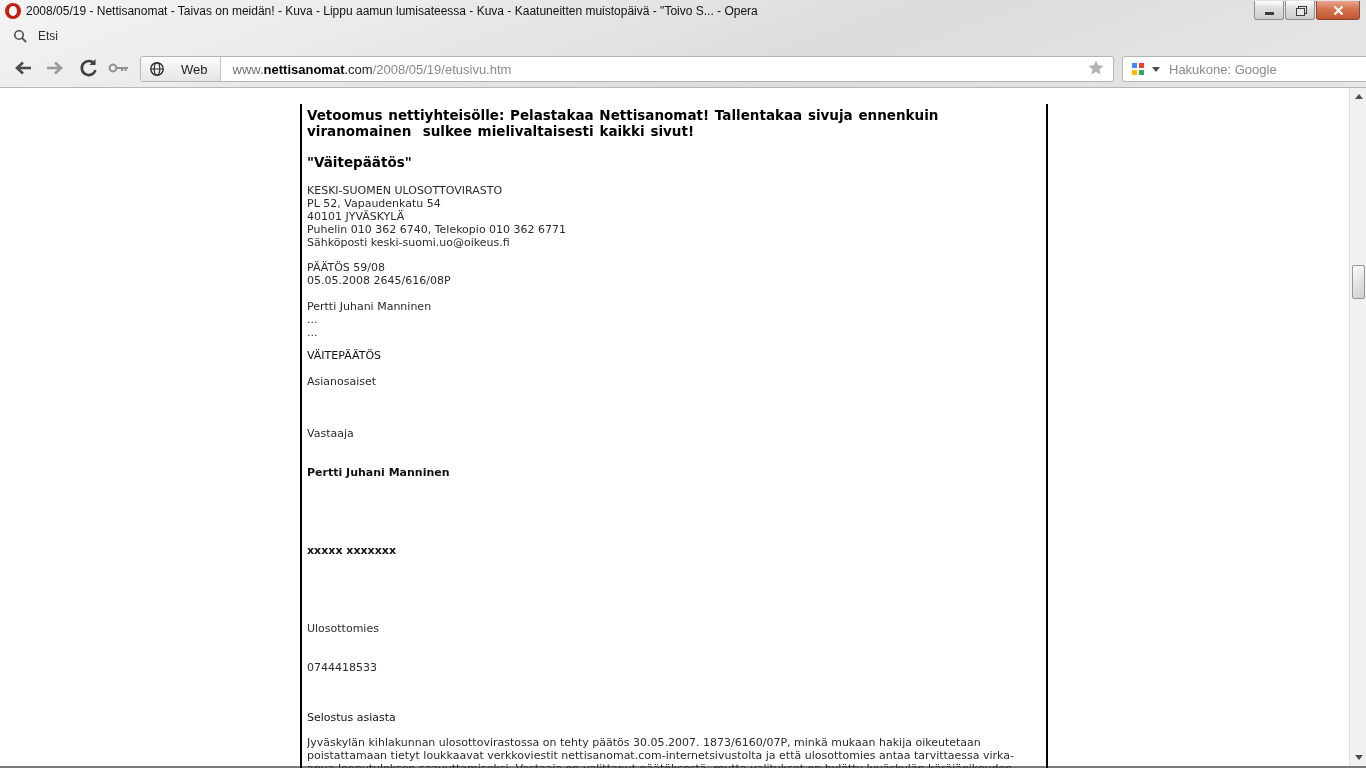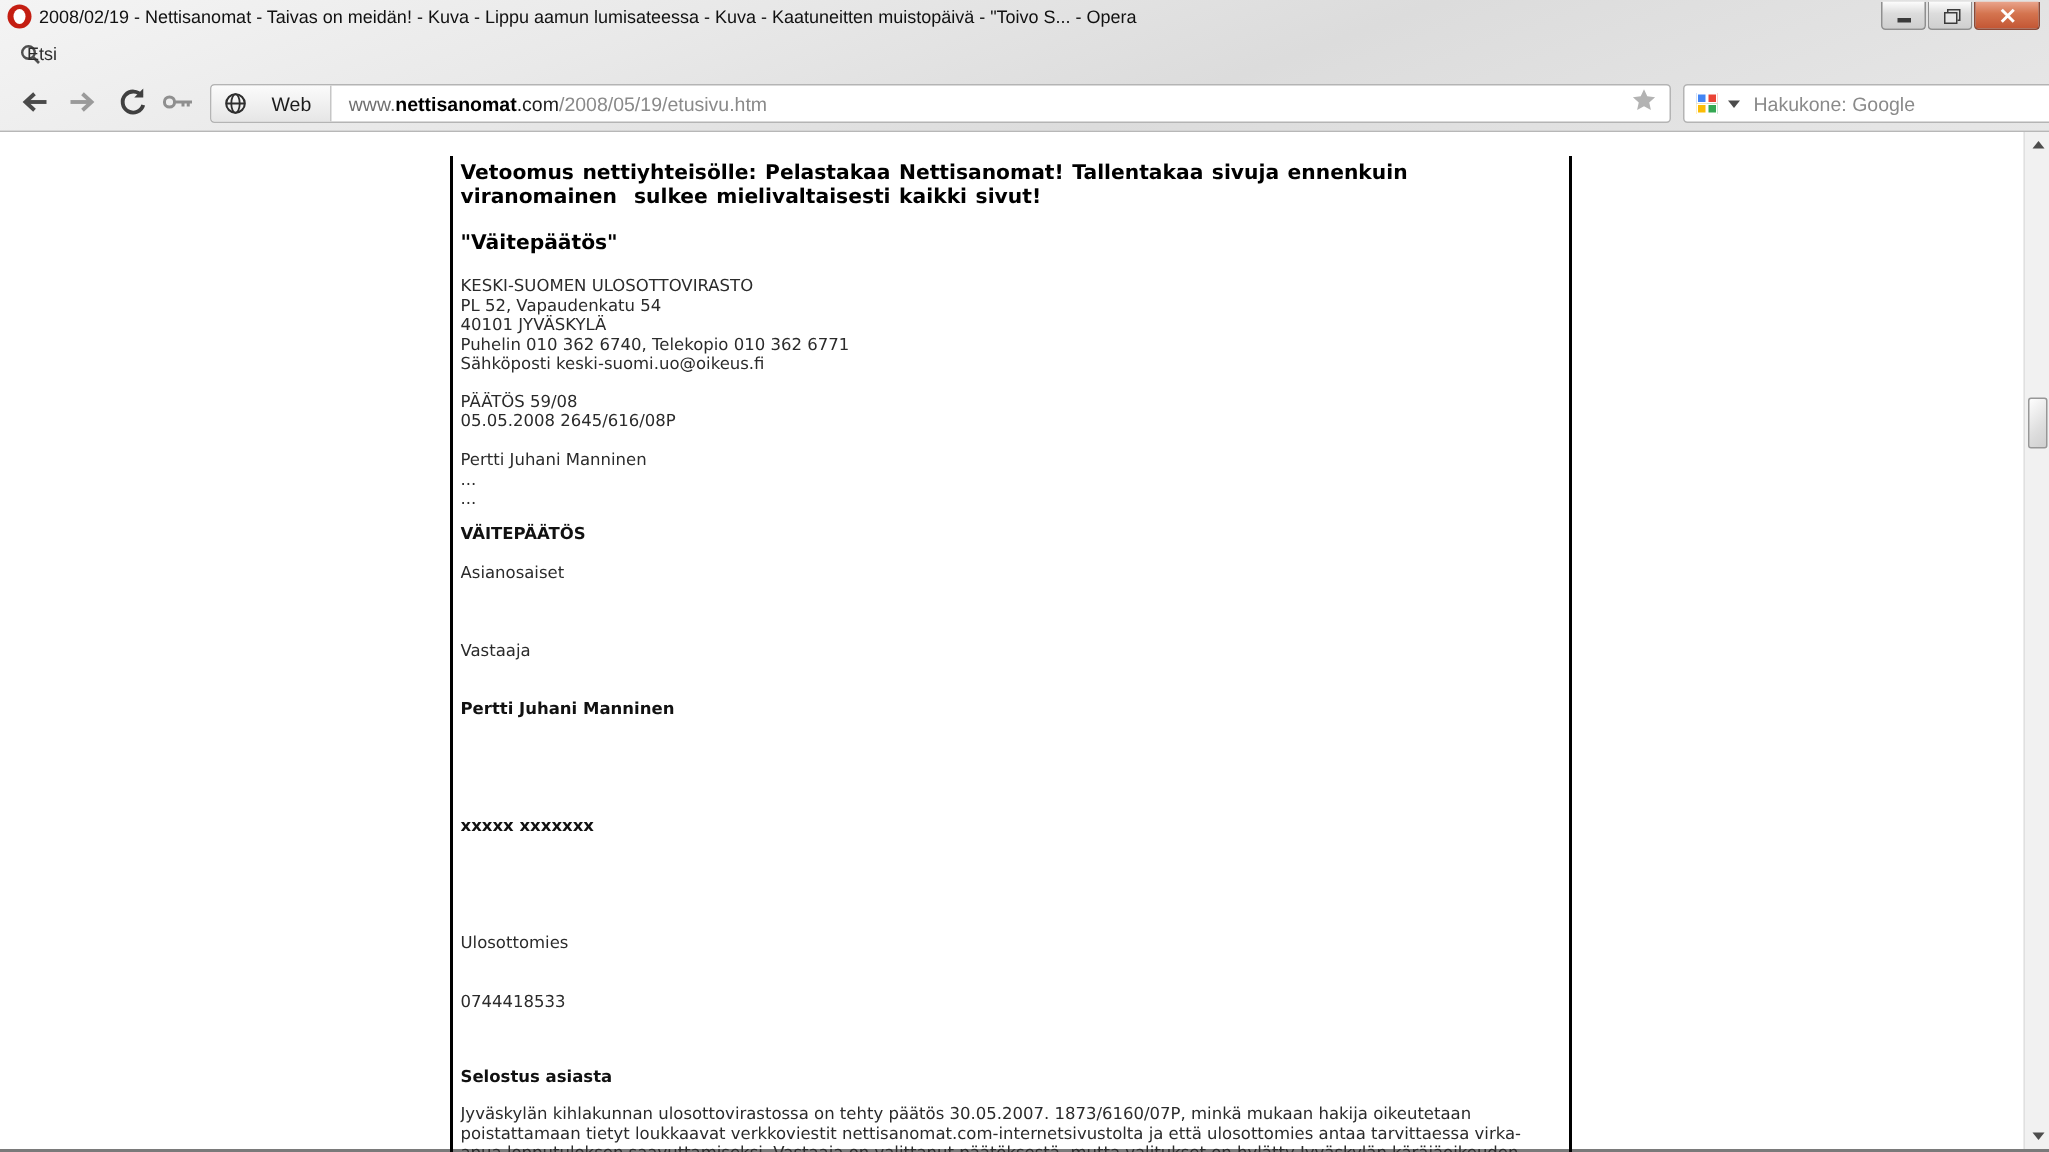--- a/index.html
+++ b/index.html
@@ -27,21 +27,21 @@
     border-color:#8a4a38; }
   .glyph-min { width:9px; height:3px; background:#3b3b3b; margin-top:6px; }
   .glyph-restore { position:relative; width:9px; height:8px; }
   .glyph-restore::before { content:""; position:absolute; left:2px; top:0; width:7px; height:6px;
     border:1px solid #3b3b3b; }
   .glyph-restore::after { content:""; position:absolute; left:0; top:2px; width:7px; height:6px;
     border:1px solid #3b3b3b; background:#e6e6e6; }
 
   
   .search-row { position:absolute; left:0; top:22px; width:100%; height:28px; }
-  .etsi-label { position:absolute; left:18px; top:7px; font-size:12px; color:#2e2e2e; }
+  .etsi-label { position:absolute; left:38px; top:7px; font-size:12px; color:#2e2e2e; }
   .mag-icon { position:absolute; left:13px; top:7px; }
 
   
   .toolbar { position:absolute; left:0; top:50px; width:100%; height:38px; }
   .nav-btn { position:absolute; top:5px; width:26px; height:26px; display:flex;
     align-items:center; justify-content:center; }
   .url-field { position:absolute; left:140px; top:6px; width:974px; height:26px; background:#fff;
     border:1px solid #b4b4b4; border-radius:3px; display:flex; align-items:center; overflow:hidden; }
   .web-badge { display:flex; align-items:center; gap:16px; height:100%; padding:0 12px 0 8px;
     background:linear-gradient(#fbfbfb,#e6e6e6); border-right:1px solid #c6c6c6; }
@@ -67,21 +67,21 @@
   .doc-col { position:absolute; left:300px; top:16px; width:748px; height:678px;
     border-left:2px solid #000; border-right:2px solid #000; overflow:hidden;
     padding:3px 0 0 5px; }
   .doc-col, .doc-col div { font-family:"DejaVu Sans", sans-serif; }
   .h-bold { font-size:13.5px; line-height:16px; font-weight:bold; color:#000; white-space:pre;
     word-spacing:1px; }
   .headline { margin-bottom:15px; }
   .subtitle { margin-bottom:14px; }
   .blk { font-size:11px; line-height:13px; color:#2b2b2b; white-space:pre; overflow:hidden; }
   .b { font-weight:bold; color:#111; }
-  .sec { font-weight:bold; color:#111; }
+  .sec { font-weight:normal; color:#111; }
   .mb12 { margin-bottom:12px; } .mb13 { margin-bottom:13px; }
   .mb11 { margin-bottom:11px; } .mb10 { margin-bottom:10px; }
 
   
   .scrollbar { position:absolute; right:0; top:0; width:17px; height:678px; background:#f1f1f1;
     border-left:1px solid #e0e0e0; }
   .sb-btn { position:absolute; left:0; width:17px; height:17px; display:flex;
     align-items:center; justify-content:center; }
   .sb-up { top:0; } .sb-down { bottom:0; }
   .tri-up { width:0; height:0; border-left:4px solid transparent; border-right:4px solid transparent;
@@ -93,21 +93,21 @@
 </style>
 </head>
 <body>
 
 <div class="app">
 
   <div class="chrome">
 
     <div class="titlebar">
       <div class="opera-icon"></div>
-      <div class="title-text">2008/02/19 - Nettisanomat - Taivas on meidän! - Kuva - Lippu aamun lumisateessa - Kuva - Kaatuneitten muistopäivä - "Toivo S... - Opera</div>
+      <div class="title-text">2008/05/19 - Nettisanomat - Taivas on meidän! - Kuva - Lippu aamun lumisateessa - Kuva - Kaatuneitten muistopäivä - "Toivo S... - Opera</div>
       <div class="win-controls">
         <div class="win-btn">
           <div class="glyph-min"></div>
         </div>
         <div class="win-btn">
           <div class="glyph-restore"></div>
         </div>
         <div class="win-btn close">
           <svg width="11" height="11">
             <path d="M1.5 1.5 L9.5 9.5 M9.5 1.5 L1.5 9.5" stroke="#fff" stroke-width="2"></path>

